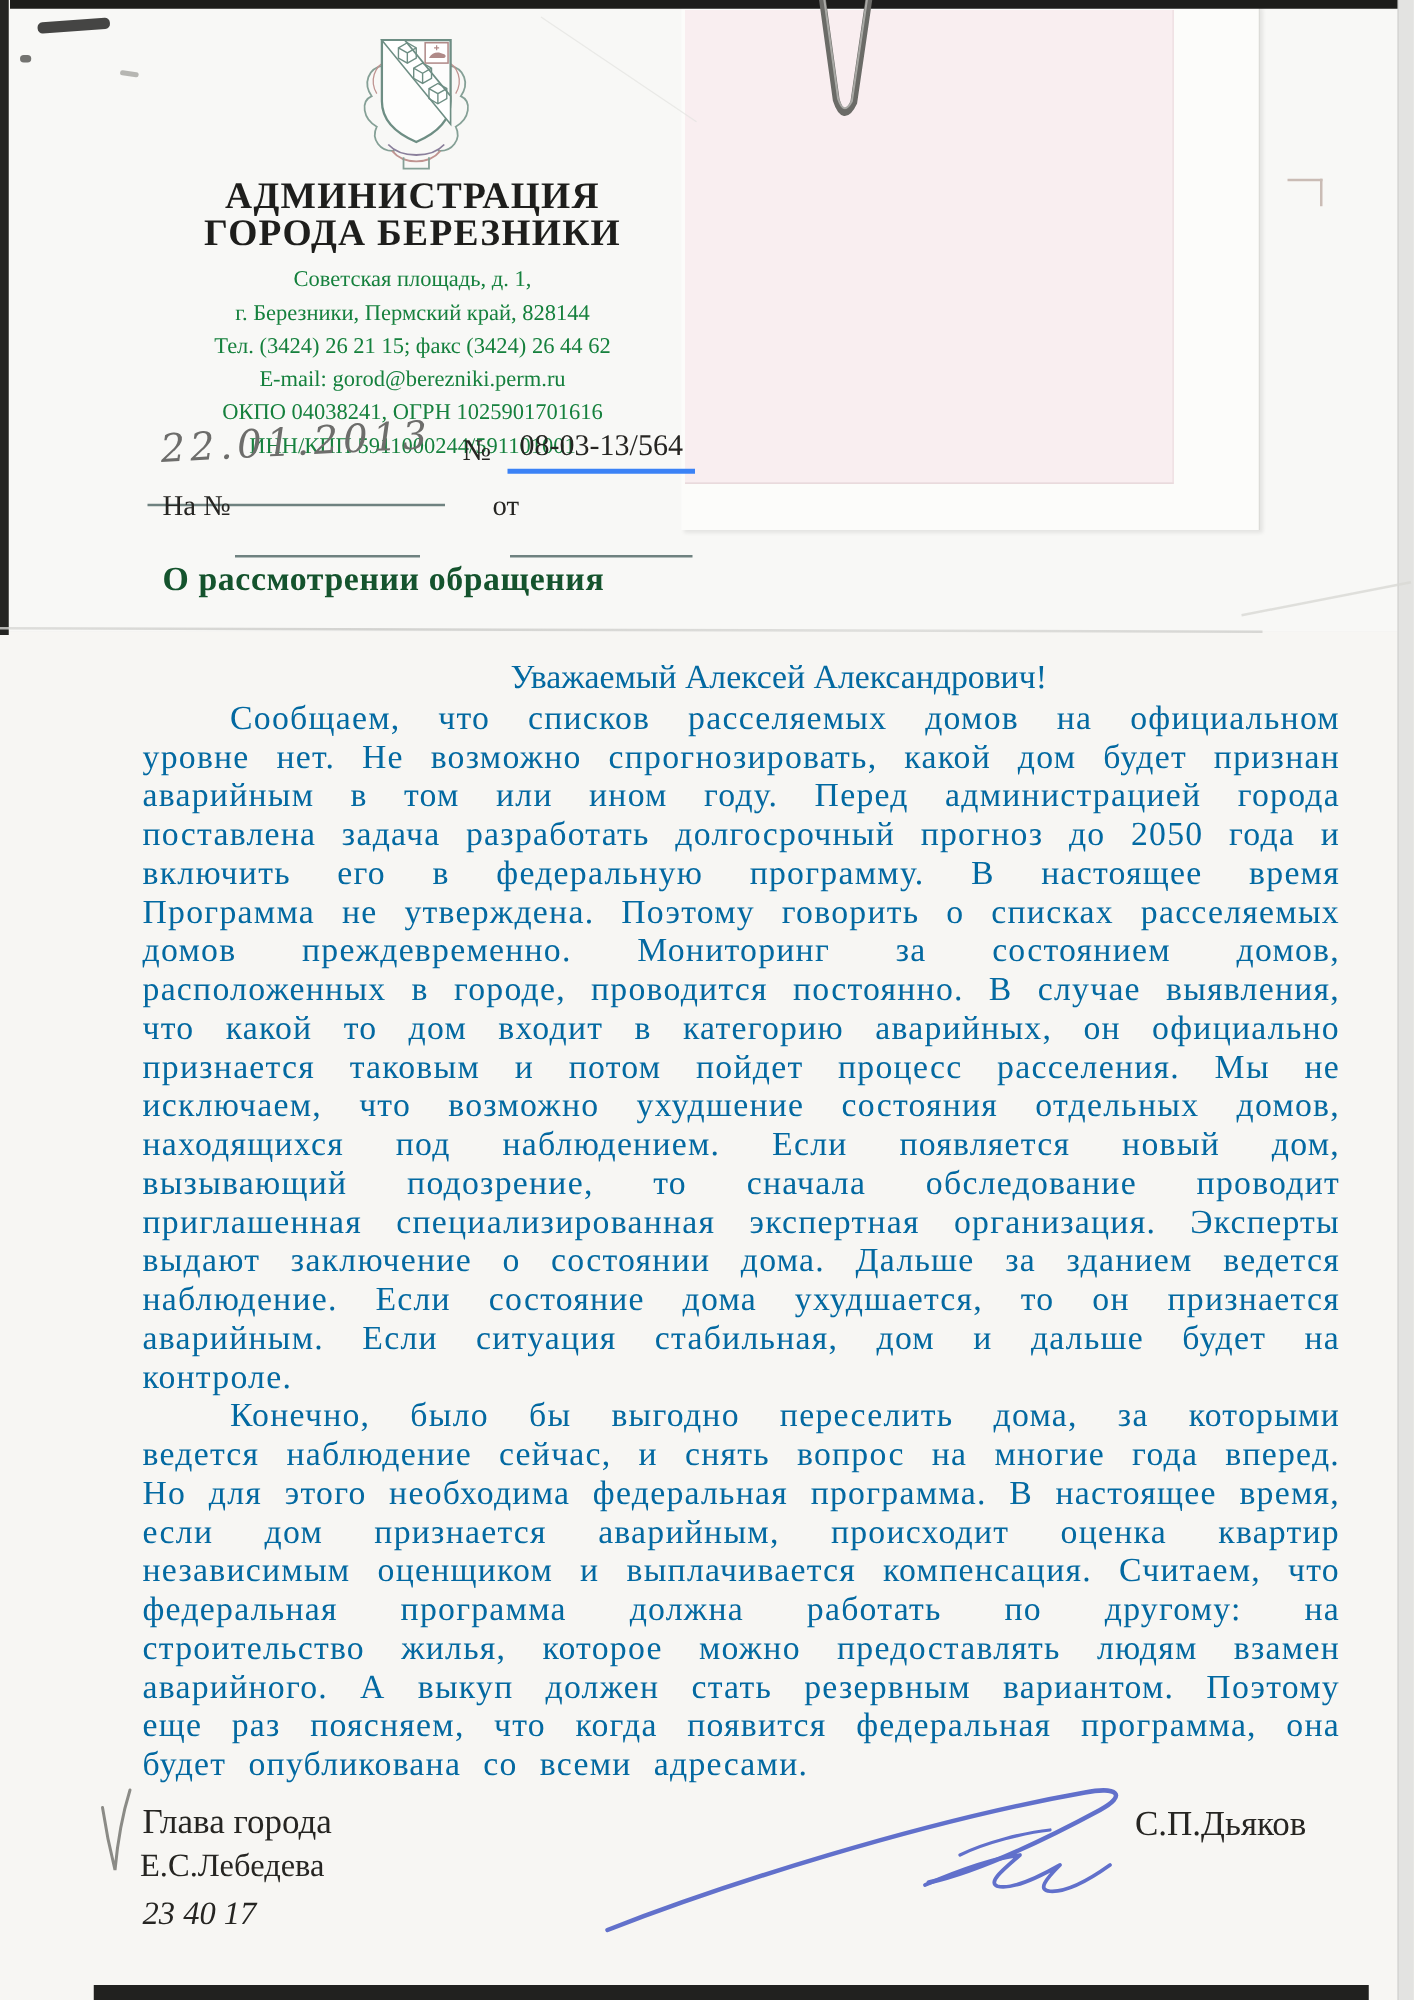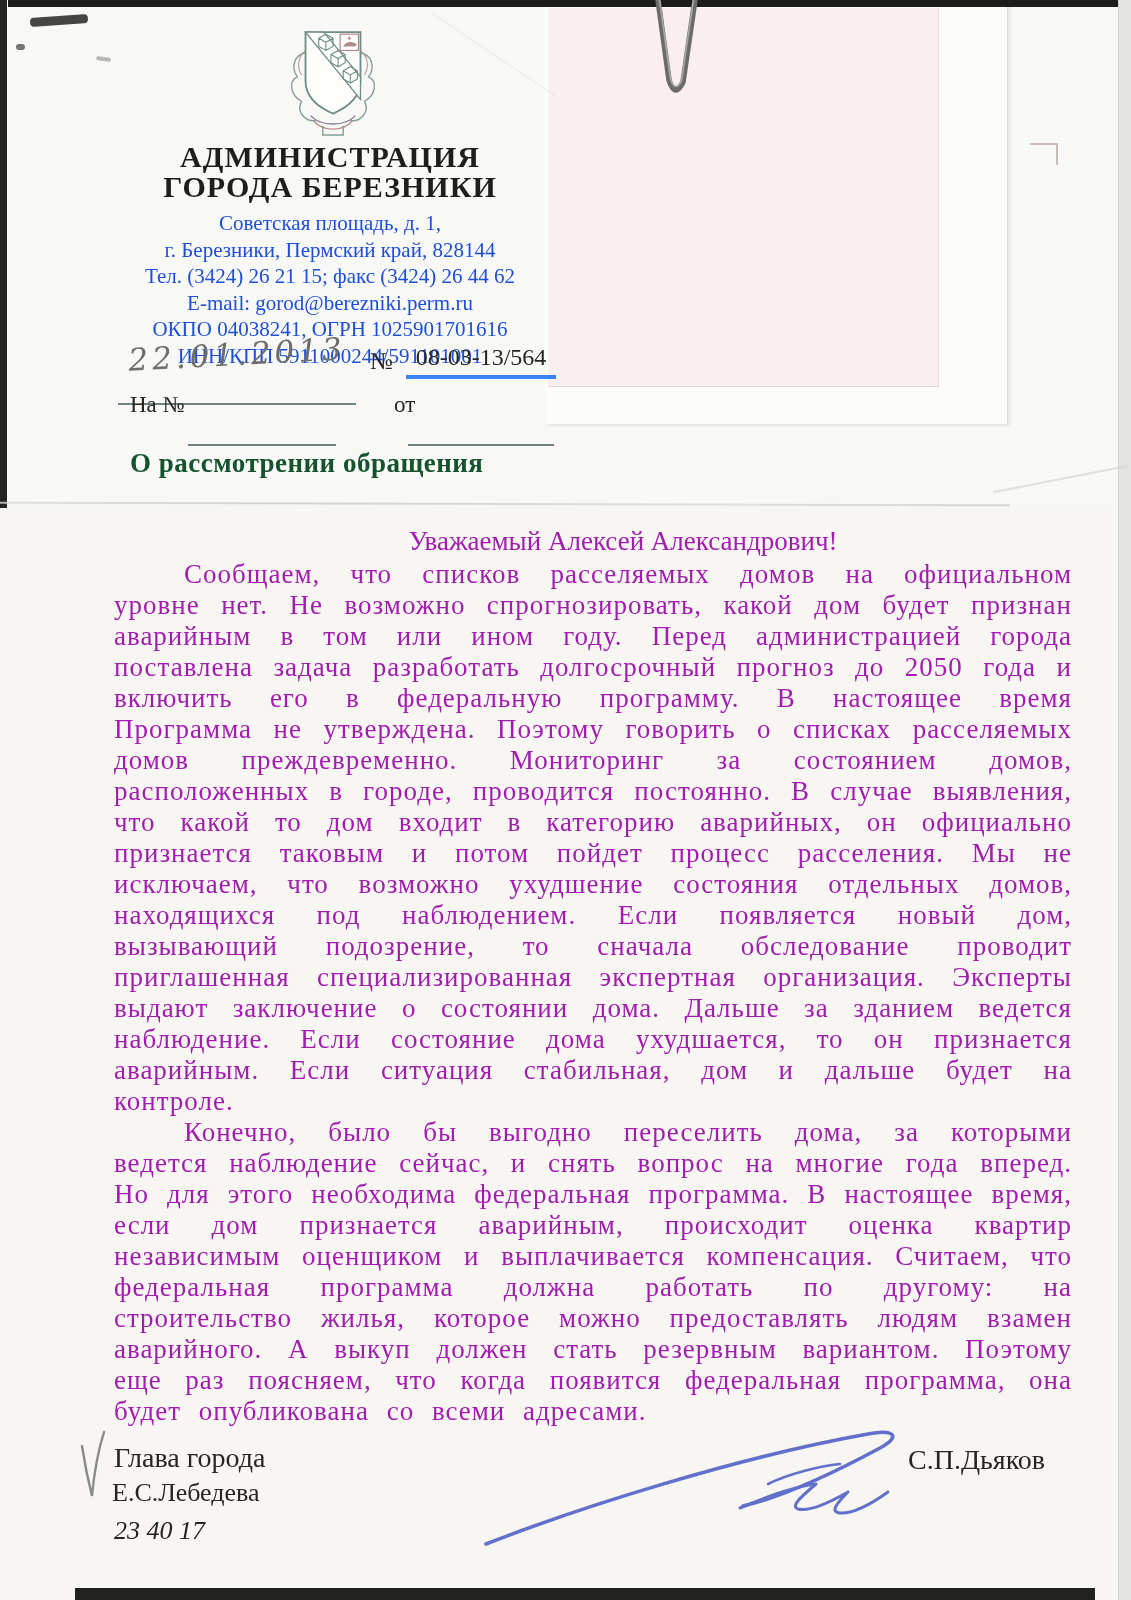--- a/index.html
+++ b/index.html
@@ -33,21 +33,21 @@
   .crease-d1{left:992px;top:478px;width:138px;height:2px;background:#d8d8d4;transform:rotate(-11deg);opacity:.8;}
   .crease-d2{left:420px;top:55px;width:150px;height:1px;background:#e2e2df;transform:rotate(34deg);opacity:.7;}
 
   .corner-mark{left:1030px;top:143px;width:26px;height:20px;
     border-top:2px solid #bfae a6;border-top:2px solid #bfaea6;border-right:2px solid #bfaea6;opacity:.8;}
 
   
   .emblem{left:278px;top:24px;width:110px;height:114px;}
   .letterhead{left:55px;top:142px;width:550px;text-align:center;}
   .org{font-weight:bold;font-size:30px;line-height:30px;letter-spacing:1px;color:#1e1e1c;}
-  .addr{margin-top:8px;font-size:21px;line-height:26.5px;color:#1d4ed8;}
+  .addr{margin-top:8px;font-size:18px;line-height:26.5px;color:#15803d;}
   .addr span{display:block;}
 
   
   .refrow1{left:112px;top:342px;width:560px;height:44px;font-size:24px;}
   .refrow2{left:130px;top:386px;width:560px;height:40px;font-size:23px;}
   .uline{display:inline-block;border-bottom:2px solid #6f8280;}
   .date-hand{
     position:absolute;left:10px;top:-6px;width:230px;text-align:center;
     font-style:italic;font-size:31px;letter-spacing:4px;color:#6d6d6b;
     transform:rotate(-3deg);font-family:"DejaVu Serif",serif;
@@ -57,21 +57,21 @@
   .no-value{position:absolute;left:294px;top:2px;width:150px;text-align:center;border-bottom:4px solid #3b82f6;padding-bottom:4px;}
   .na-label{position:absolute;left:0px;top:6px;}
   .na-line{position:absolute;left:58px;top:32px;width:148px;}
   .ot-label{position:absolute;left:240px;top:6px;margin-left:24px;}
   .ot-line{position:absolute;left:278px;top:32px;width:146px;}
 
   
   .subject{left:130px;top:448px;font-size:27px;font-weight:bold;color:#14532d;letter-spacing:.5px;}
 
   
-  .letter-body{left:114px;top:526px;width:958px;font-size:27px;line-height:31px;color:#a21caf;}
+  .letter-body{left:114px;top:526px;width:958px;font-size:27px;line-height:31px;color:#0369a1;}
   .salutation{text-align:center;margin:0 0 2px 0;padding-left:60px;}
   .para{margin:0;text-align:justify;text-indent:70px;word-spacing:10px;letter-spacing:1px;}
 
   
   .sig-title{left:114px;top:1442px;font-size:28px;}
   .sig-exec {left:112px;top:1478px;font-size:26px;}
   .sig-phone{left:114px;top:1516px;font-size:26px;font-style:italic;}
   .sig-name {left:908px;top:1444px;font-size:28px;}
   .sig-svg{left:468px;top:1412px;width:480px;height:150px;}
   .check-svg{left:72px;top:1424px;width:44px;height:90px;}

